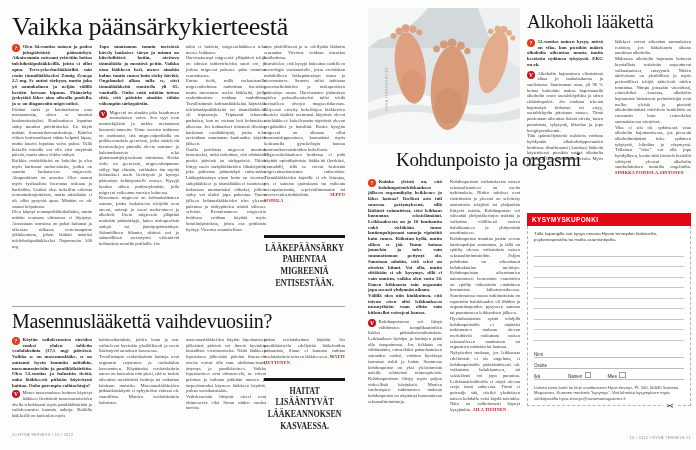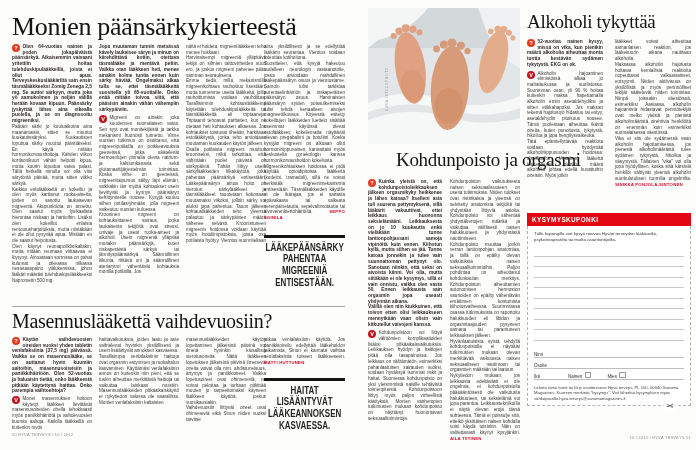--- a/index.html
+++ b/index.html
@@ -1,21 +1,21 @@
 <!DOCTYPE html>
 <html><head>
 <meta charset="utf-8">
 <style>
   html,body{margin:0;padding:0;}
   .page{position:relative;width:696px;height:450px;background:#fdfdfc;overflow:hidden;
         font-family:"Liberation Sans",sans-serif;color:#343434;}
   .headline{position:absolute;font-family:"Liberation Serif",serif;color:#141414;
             letter-spacing:-0.3px;font-weight:500;}
   .col{position:absolute;overflow:hidden;text-align:justify;font-size:4.6px;line-height:5.7px;
-       color:#3a3a3a;hyphens:auto;overflow-wrap:break-word;}
+       color:#3a3a3a;hyphens:auto;overflow-wrap:break-word;font-family:Liberation Serif, serif;}
   .qtext{font-weight:bold;color:#2e2a28;font-size:4.8px;}
   .badge{float:left;width:8px;height:8px;border-radius:50%;color:#fff;font-size:5.6px;
          line-height:8.2px;text-align:center;font-weight:bold;margin:0 2.5px 1px 0;}
   .q-badge{background:#e5391f;}
   .a-badge{background:#bf1722;}
   .author{font-weight:bold;color:#cf0a2c;font-size:4.3px;letter-spacing:0.2px;}
   .blackrule{height:2.5px;background:#151515;margin:5px 0 4px 0;}
   .pq{font-weight:bold;font-size:10px;line-height:11.8px;text-align:center;color:#262626;
       width:125%;margin-left:-12.5%;transform:scaleX(0.8);transform-origin:center;}
   .divider{position:absolute;height:0;border-top:1px solid #a6a6a6;}
@@ -37,21 +37,21 @@
   .cbx{width:4.6px;height:4.6px;border:0.7px solid #9b9b9b;margin:0 0 0.5px 2.5px;background:#fff;}
   .coupon-note{font-size:4.2px;line-height:5.4px;color:#444;margin-top:5px;text-align:left;}
   .scissors{position:absolute;right:14px;bottom:-6px;font-size:9px;color:#222;
             background:#fff;padding:0 2px;transform:scaleX(-1);}
 </style>
 </head>
 <body>
 
 <div class="page">
 
-  <div class="headline" style="left:12px;top:12px;font-size:26px;">Monien päänsärkykierteestä</div>
+  <div class="headline" style="left:12px;top:12px;font-size:26px;">Vaikka päänsärkykierteestä</div>
 
   <div class="col" style="left:12px;top:44px;width:80px;height:262px;">
     <span class="badge q-badge">?</span><span class="qtext">Olen 64-vuotias nainen ja poden jokapäiväistä päänsärkyä. Aikaisemmin vaivaani yritettiin hoitaa tulehduskipulääkkeillä, joista ei ollut apua. Terveyskeskuslääkäriltä sain ensin täsmälääkkeeksi Zomig Zenega 2,5 mg. Se auttoi särkyyn, mutta joka yö aamukolmen ja neljän välillä herään kovaan kipuun. Päänsärky jyskyttää lähes aina oikealla puolella, ja se on diagnosoitu migreeniksi.</span>
     <div style="white-space:pre-line;">Päätäni särki jo kouluaikoina aina maanantaisin, sitten se muuttui kuukautissäryksi. Kuukautisten loputtua särky muuttui päivittäiseksi. En käytä mitään hormonikorvaushoitoja. Kahden viikon kortisonikuuri vähän helpotti kipua, mutta kuurin loputtua vaiva palasi. Tällä hetkellä minulla voi olla viisi särytöntä päivää, mutta sitten viikko särkyä.
 Kaikkia estolääkkeitä on kokeiltu ja olen myös karttanut ruoka-aineita, joiden on sanottu laukaisevan migreeniä. Akupunktiota on annettu. Olen saanut myös fysikaalista hierontaa niskaan ja hartioihin. Lisäksi olen kokeillut erilaisia rentoutusharjoituksia, mutta niistäkään ei ole ollut pysyvää apua. Mistään en ole saanut helpotusta.
 Olen käynyt reumapoliklinikallakin, mutta mitään reumaan viittaavaa ei löytynyt. Ainoastaan sormissa on pahat kulumat ja oikeassa nilkassa nestetasapaino ylälukemissa, johon lääkäri määräsi tulehduskipulääkkeeksi Naprometin 500 mg.</div>
   </div>
 
   <div class="col" style="left:99px;top:44px;width:80px;height:246px;">
     <span class="qtext">Jopa muutaman tunnin metsässä kävely laukaisee säryn ja minun on kiirehdittävä kotiin, otettava täsmälääke ja mentävä petiin. Vaikka otan lääkkeen heti, menee ainakin kolme tuntia ennen kuin särky häviää. Ongelmaksi alkaa tulla se, ettei täsmälääkkeitä suositella yli 65-vuotiaille. Onko enää mitään toivoa siitä, että pääsisin ainakin vähän vähempiin särkypäiviin.</span>
@@ -142,21 +142,21 @@
     <div style="margin-top:3px;"><span class="badge a-badge">V</span><span>Kohdunpoistoon voi liittyä välittömien komplikaatioiden lisäksi pitkäaikaisvaikutuksia. Leikkauksen hyödyn ja haittojen pitää olla tasapainossa. Jos leikkaus on välttämätön, esimerkiksi pahanlaatuisen sairauden vuoksi, voidaan hyväksyä isommat riskit ja haitat. Suomessa kohdunpoisto on yksi yleisimmistä naisille tehtävistä toimenpiteistä. Kohdunpoistoon liittyy myös paljon virheellisiä käsityksiä. Monien vanhempien tutkimusten mukaan kohdunpoisto on näyttänyt huonontavan seksuaalitoimintoja.</span></div>
   </div>
 
   <div class="col" style="left:450px;top:179px;width:70px;height:268px;">
     <span style="white-space:pre-line;">Kohdunpoiston vaikutuksesta naisen seksuaalisuuteen on useita tutkimuksia. Niiden tulokset ovat ristiriitaisia ja yleensä on selvitetty anatomisia tekijöitä tai yhdyntään liittyviä asioita. Kohdunpoisto voi vähentää yhdyntäkertojen määrää ja vaikuttaa välillisesti naisen halukkuuteen ja yhdynnästä nauttimiseen.
 Kohdunpoisto muuttaa jonkin verran lantionpohjan anatomiaa, ja tällä on epäilty olevan vaikutuksia naisen seksuaalitoimintoihin. Paljon pohdintaa on aiheuttanut kohdunkaulan merkitys. Kohdunpoiston aiheuttamien autonomisen hermoston vaurioiden on epäilty vähentävän emättimen kostumista kiihotusvaiheessa. Suurimmassa osassa tutkimuksista on raportoitu halukkuuden eli libidon ja orgasmitaajuuden pysyneen samana tai parantuneen leikkauksen jälkeen.
 Hyvänlaatuisista syistä tehdyllä kohdunpoistolla ei näyttäisi tutkimusten mukaan olevan merkittävää vaikutusta naisen seksuaaliseen nautintoon tai orgasmien määrään tai laatuun.
 Nykytiedon mukaan, jos leikkausta edeltävästi ei ole ongelmia, ei kohdunpoistolla pääsääntöisesti ole vaikutusta halukkuuteen, tai seksielämä voi jopa parantua. Leikkaustekniikoilla ei näytä olevan eroja tässä suhteessa. Tämä ei poissulje sitä, etteikö yksittäisen naisen kohdalla voisi käydä toisinkin. Näin on valitettavasti käynyt kysyjänkin. </span><span class="author">AILA TIITINEN</span>
   </div>
 
-  <div class="headline" style="left:527px;top:11px;font-size:19px;">Alkoholi tykyttää</div>
+  <div class="headline" style="left:527px;top:11px;font-size:19px;">Alkoholi lääkettä</div>
 
   <div class="col" style="left:527px;top:39px;width:76px;height:172px;">
     <span class="badge q-badge">?</span><span class="qtext">52-vuotias nainen kysyy, missä on vika, kun pienikin määrä alkoholia aiheuttaa monta tuntia kestävän sydämen tykytystä. EKG on ok.</span>
     <div style="margin-top:3px;white-space:pre-line;"><span class="badge a-badge">V</span><span>Alkoholin hajoaminen elimistössä alkaa jo mahalaukussa ja suolistossa. Suurimman osan, yli 90 % hoitaa kuitenkin maksa hapettamalla alkoholin ensin asetaldehydiksi ja sitten etikkahapoksi. Jos maksan tekemä hajotustyö hidastuu tai estyy, asetaldehydin pitoisuus nousee. Tämä puolestaan aiheuttaa ikäviä oireita, kuten punoitusta, tykytystä, hikoilua ja jopa hengitysvaikeutta.
 Tätä epämiellyttävää reaktiota voidaan hyödyntää alkoholiriippuvuuden hoidossa: disulfiraami (Antabus) lääkettä käytettäessä pienikin määrä alkoholia johtaa edellä kuvattuihin oireisiin. Myös jotkin</span></div>
   </div>
 
   <div class="col" style="left:615px;top:39px;width:76px;height:172px;">
     <span style="white-space:pre-line;">lääkkeet voivat aiheuttaa samanlaisen reaktion, jos lääkekuurin aikana nautitaan alkoholia.
 Maksassa alkoholin hajotusta hoitavat kemiallisia reaktioita nopeuttavat valkuaisaineet, entsyymit. Niiden aktiivisuus on yksilöllistä ja myös perinnölliset tekijät säätelevät niiden toimintaa. Niinpä joissakin väestöissä, esimerkiksi Aasiassa, alkoholin hajoamista hidastavat perintötekijät ovat melko yleisiä ja pienistä alkoholimääristä oirehtivia henkilöitä on enemmän kuin esimerkiksi suomalaisessa väestössä.

